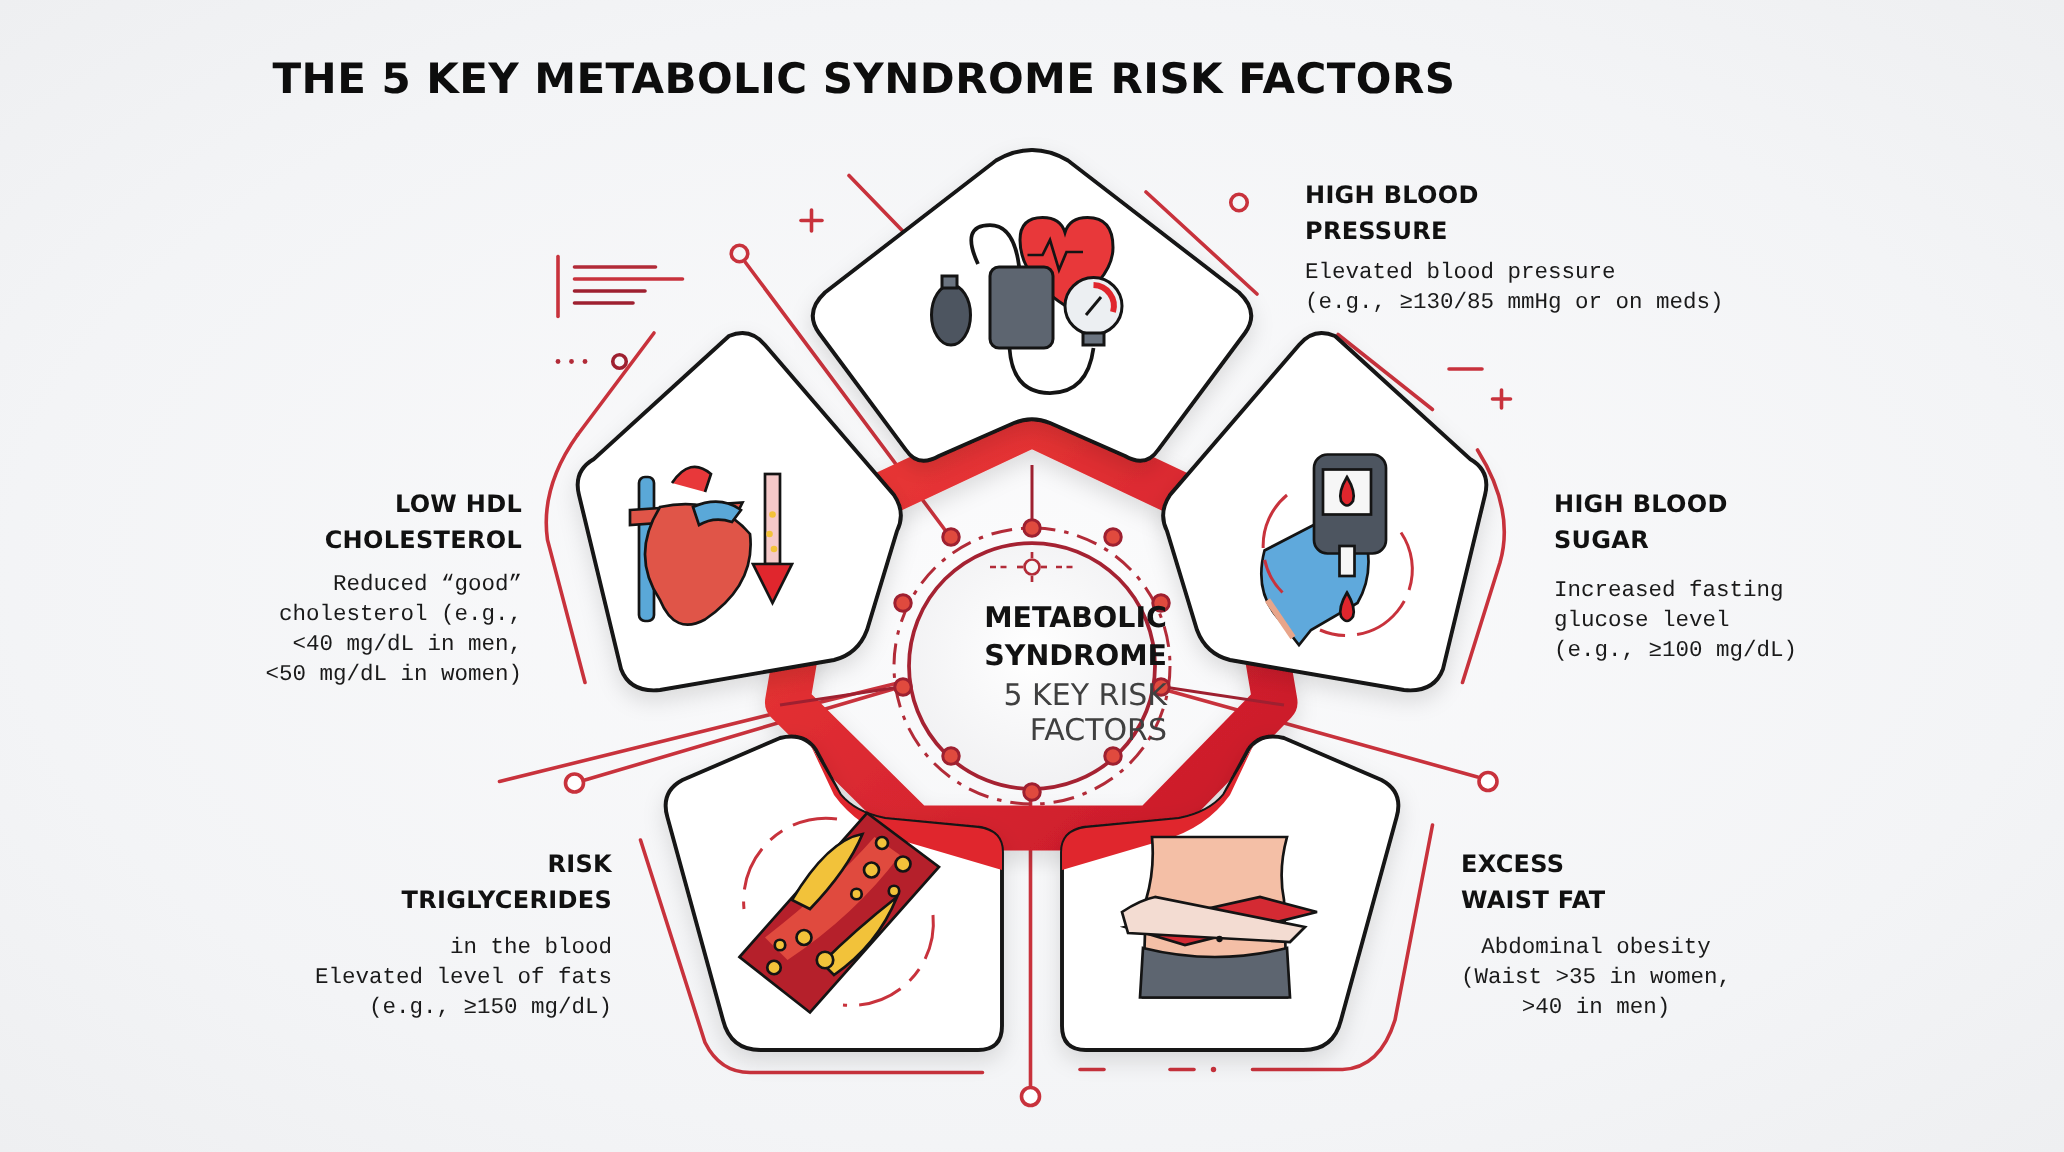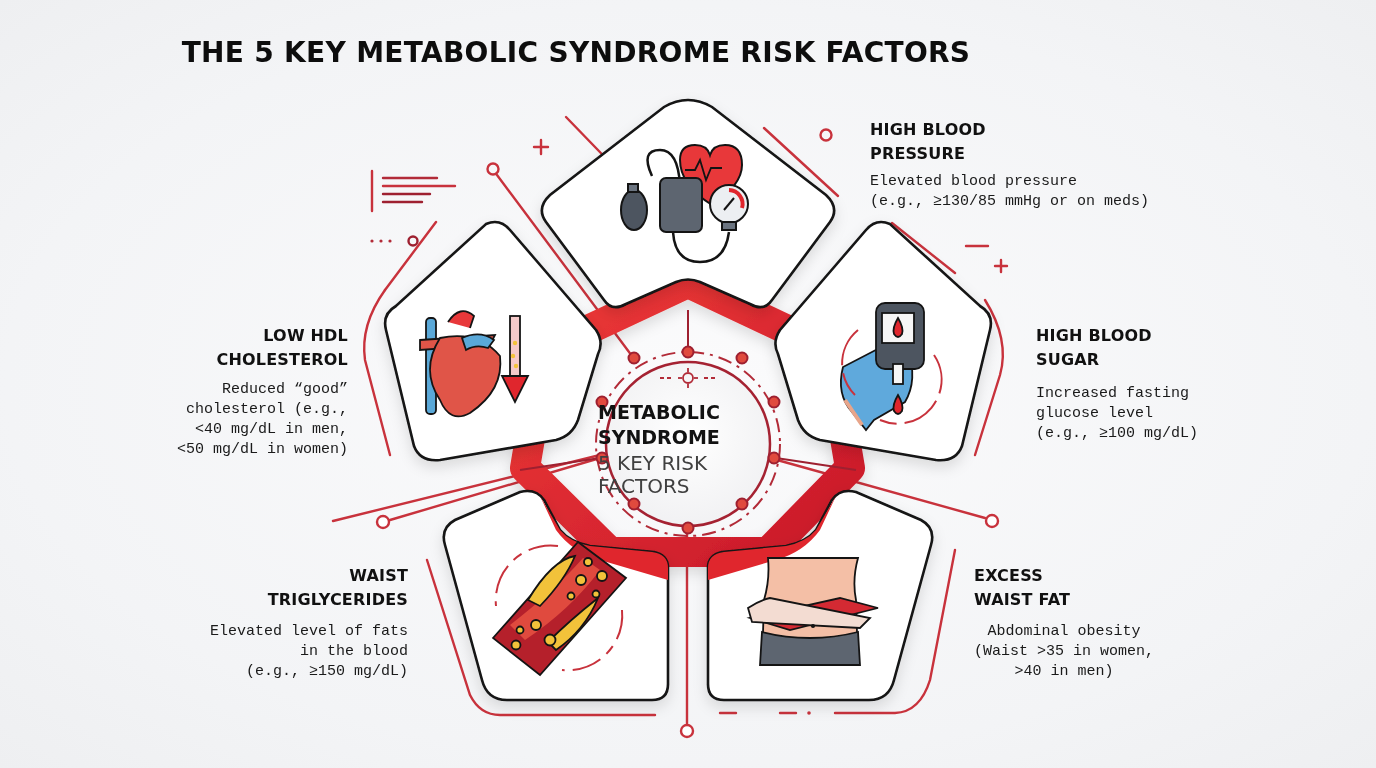--- a/index.html
+++ b/index.html
@@ -18,21 +18,21 @@
   .factor { position:absolute; }
   .factor .head {
     font-family: "DejaVu Sans", sans-serif; font-weight:700;
     font-size:16px; line-height:24px; color:#111; letter-spacing:0.2px;
   }
   .factor .desc {
     font-family: Liberation Mono, monospace;
     font-size:15px; line-height:20px; color:#1a1a1a; margin-top:6px;
   }
   .right { text-align:right; }
-  .center-text { position:absolute; text-align:left; }
+  .center-text { position:absolute; text-align:right; }
   .center-text .ct1 {
     font-family:"DejaVu Sans", sans-serif; font-weight:700;
     font-size:19px; line-height:25px; color:#121212;
   }
   .center-text .ct2 {
     font-family:"DejaVu Sans", sans-serif;
     font-size:20px; line-height:19px; color:#404040; margin-top:4px;
   }
 </style>
 </head>
@@ -259,26 +259,26 @@
   </div>
   <div class="desc" style="margin-top:10px;text-align:center;">
     <div>Abdominal obesity</div>
     <div>(Waist &gt;35 in women,</div>
     <div>&gt;40 in men)</div>
   </div>
 </div>
 
 <div class="factor right" style="left:160px; top:564px; width:248px;">
   <div class="head">
-    <div>WAIST</div>
+    <div>RISK</div>
     <div>TRIGLYCERIDES</div>
   </div>
   <div class="desc" style="margin-top:10px;">
+    <div>in the blood</div>
     <div>Elevated level of fats</div>
-    <div>in the blood</div>
     <div>(e.g., ≥150 mg/dL)</div>
   </div>
 </div>
 
 <div class="factor right" style="left:120px; top:324px; width:228px;">
   <div class="head">
     <div>LOW HDL</div>
     <div>CHOLESTEROL</div>
   </div>
   <div class="desc" style="margin-top:8px;">

